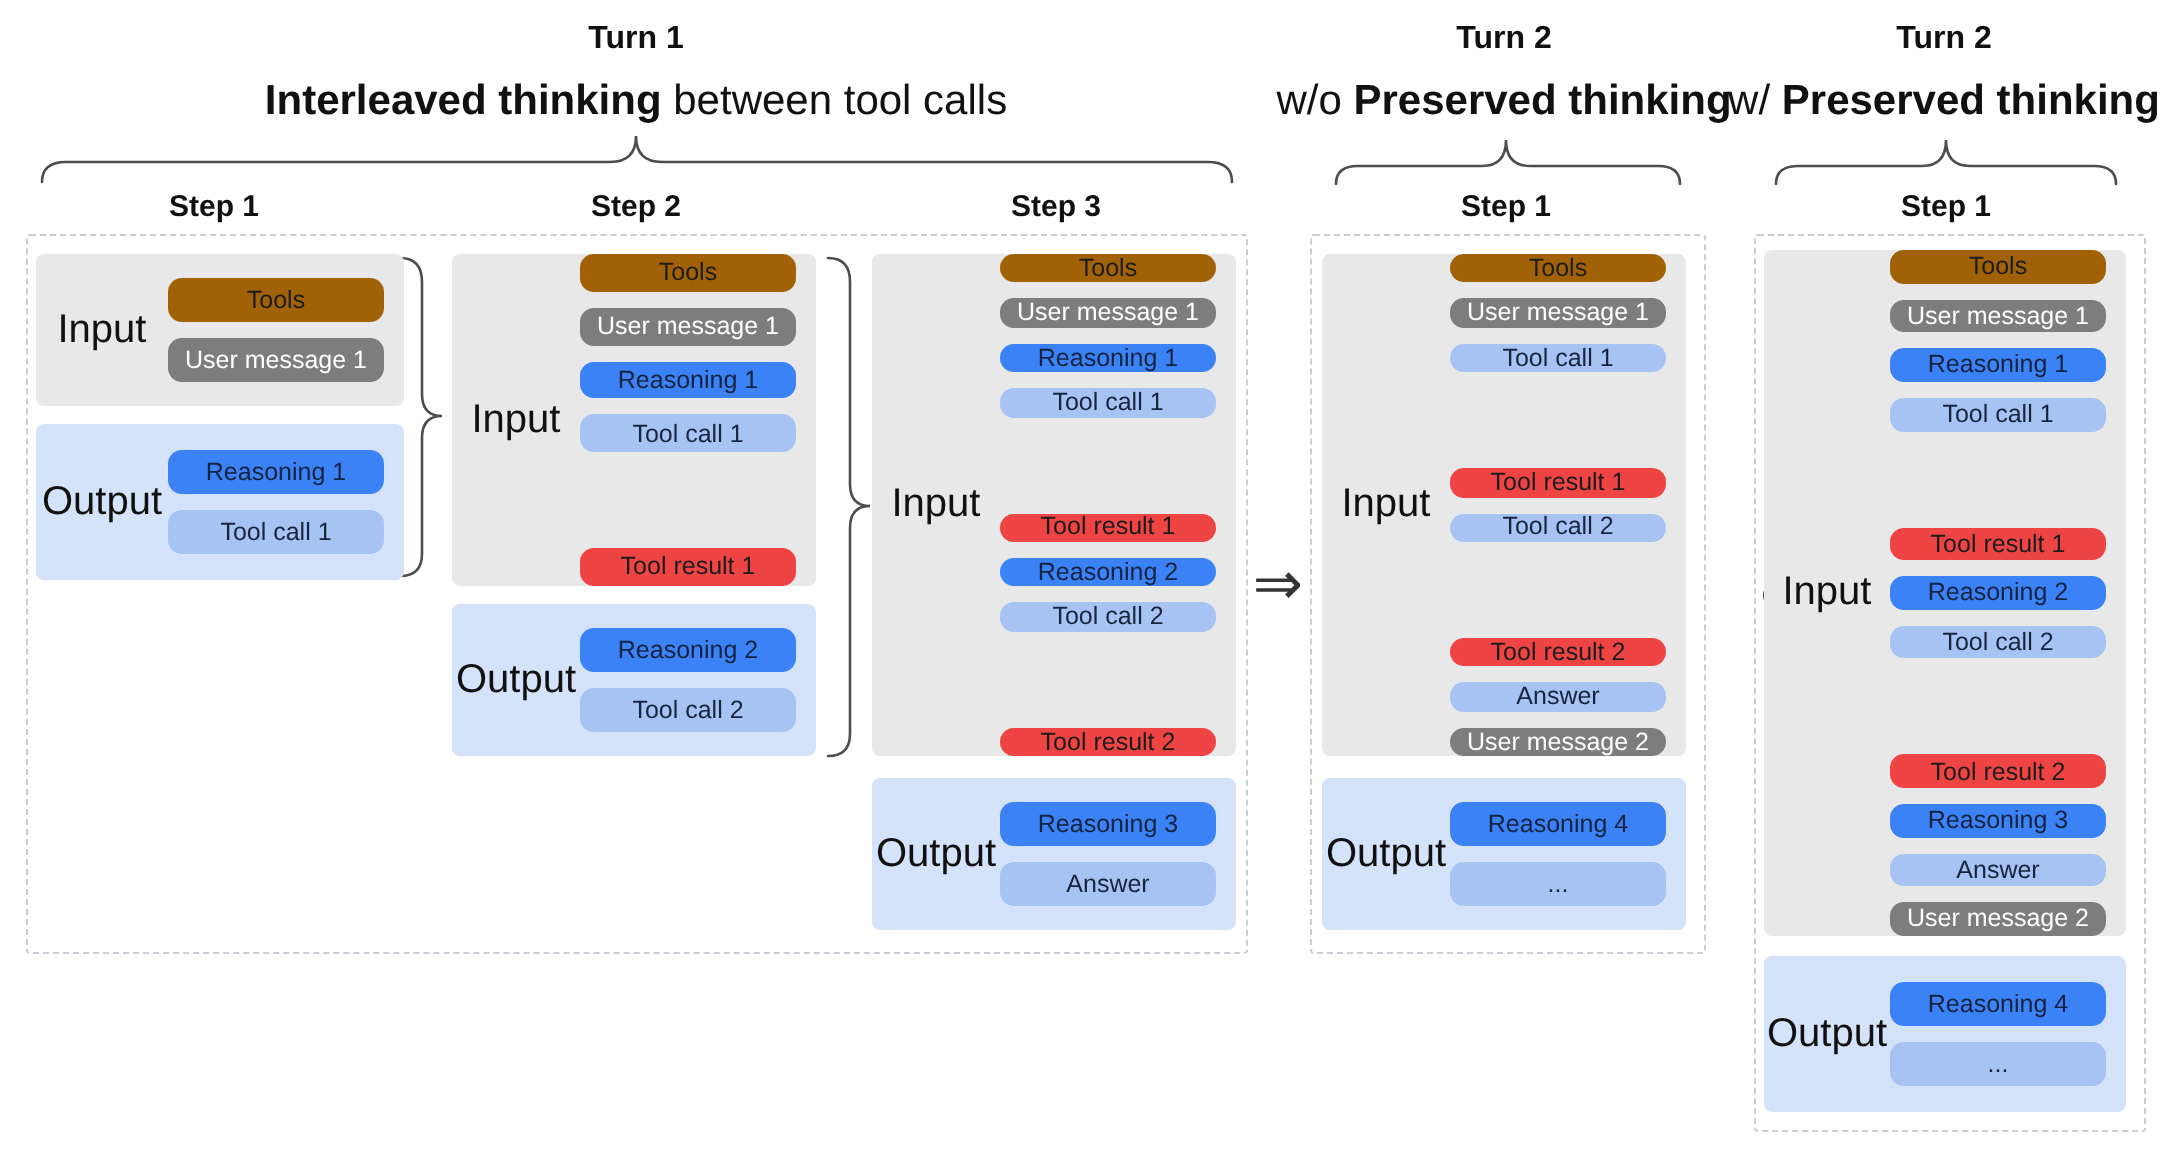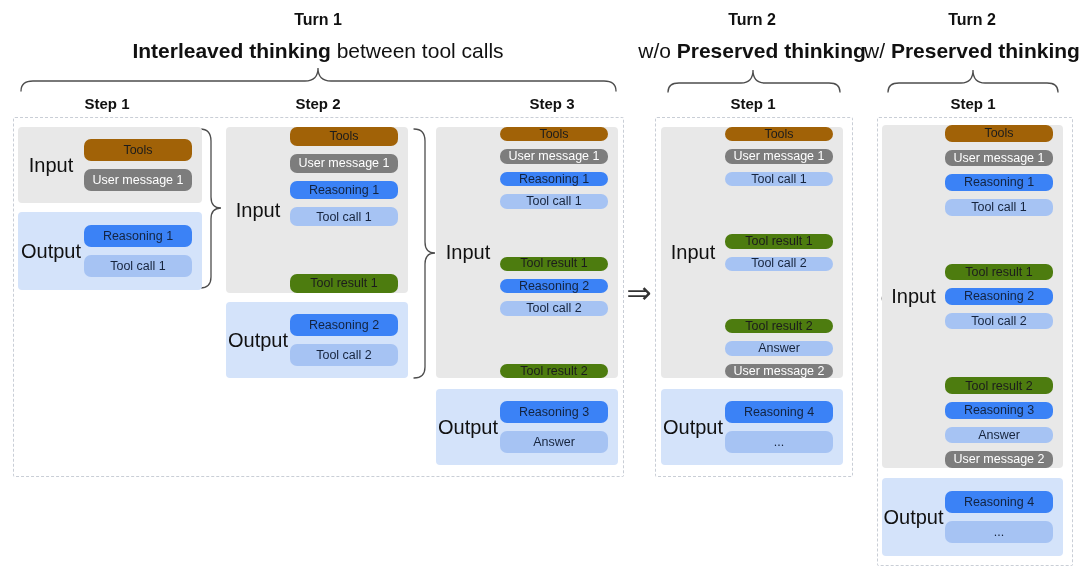--- a/index.html
+++ b/index.html
@@ -15,21 +15,21 @@
   .dashed{position:absolute;border:1px dashed #c9ced6;border-radius:2px;background:transparent;}
   .panel{position:absolute;display:flex;align-items:stretch;border-radius:4px;}
   .panel.input{background:#e8e8e8;}
   .panel.output{background:#d4e3fa;}
   .panel .lbl{flex:1;display:flex;align-items:center;justify-content:center;font-size:20px;font-weight:normal;}
   .panel .pills{width:108px;margin-right:10px;display:flex;flex-direction:column;justify-content:center;gap:8px;}
   .pill{height:22px;border-radius:7px;display:flex;align-items:center;justify-content:center;
         font-size:12.5px;line-height:1;white-space:nowrap;}
   .pill-tools{background:#a16207;color:#1c1c1c;}
   .pill-user{background:#7d7d7d;color:#ffffff;}
-  .pill-tool-result{background:#4d7c0f;color:#1c1c1c;margin-top:40px;}
+  .pill-tool-result{background:#ef4444;color:#1c1c1c;margin-top:40px;}
   .pill-reasoning{background:#3b82f6;color:#13233f;}
   .pill-tool-call{background:#a6c3f3;color:#16243d;}
   svg.braces{position:absolute;left:0;top:0;pointer-events:none;}
   .arrow{position:absolute;font-size:30px;line-height:34px;color:#333;text-align:center;}
   .or{position:absolute;font-size:16px;line-height:20px;color:#1a1a1a;text-align:center;}
 </style>
 </head>
 <body>
 
 <div class="hdr" style="left:318px;top:8px;">
@@ -50,21 +50,21 @@
 <svg class="braces" width="1080" height="575" viewBox="0 0 1080 575">
   <path d="M 21 91 Q 21 81 33 81 L 305 81 Q 318 81 318 68 Q 318 81 331 81 L 604 81 Q 616 81 616 91" fill="none" stroke="#4d4d4d" stroke-width="1.3" stroke-linecap="round"></path>
   <path d="M 668 92 Q 668 83 679 83 L 741 83 Q 753 83 753 70 Q 753 83 765 83 L 829 83 Q 840 83 840 92" fill="none" stroke="#4d4d4d" stroke-width="1.3" stroke-linecap="round"></path>
   <path d="M 888 92 Q 888 83 899 83 L 961 83 Q 973 83 973 70 Q 973 83 985 83 L 1047 83 Q 1058 83 1058 92" fill="none" stroke="#4d4d4d" stroke-width="1.3" stroke-linecap="round"></path>
   <path d="M 200 129 Q 211 129 211 141 L 211 197 Q 211 208 221 208 Q 211 208 211 219 L 211 277 Q 211 288 200 288" fill="none" stroke="#4d4d4d" stroke-width="1.3" stroke-linecap="round"></path>
   <path d="M 414 129 Q 425 129 425 141 L 425 242 Q 425 253 435 253 Q 425 253 425 264 L 425 367 Q 425 378 414 378" fill="none" stroke="#4d4d4d" stroke-width="1.3" stroke-linecap="round"></path>
 </svg>
 
 <div class="step-label" style="left:107px;top:95px;">Step 1</div>
 <div class="step-label" style="left:318px;top:95px;">Step 2</div>
-<div class="step-label" style="left:552px;top:95px;text-align:center;">Step 3</div>
+<div class="step-label" style="left:528px;top:95px;text-align:center;">Step 3</div>
 <div class="step-label" style="left:753px;top:95px;">Step 1</div>
 <div class="step-label" style="left:973px;top:95px;">Step 1</div>
 
 <div class="dashed" style="left:13px;top:117px;width:609px;height:358px;"></div>
 <div class="dashed" style="left:655px;top:117px;width:196px;height:358px;"></div>
 <div class="dashed" style="left:877px;top:117px;width:194px;height:447px;"></div>
 
 <div class="panel input" style="left:18px;top:127px;width:184px;height:76px;">
   <div class="lbl">Input</div>
   <div class="pills">

